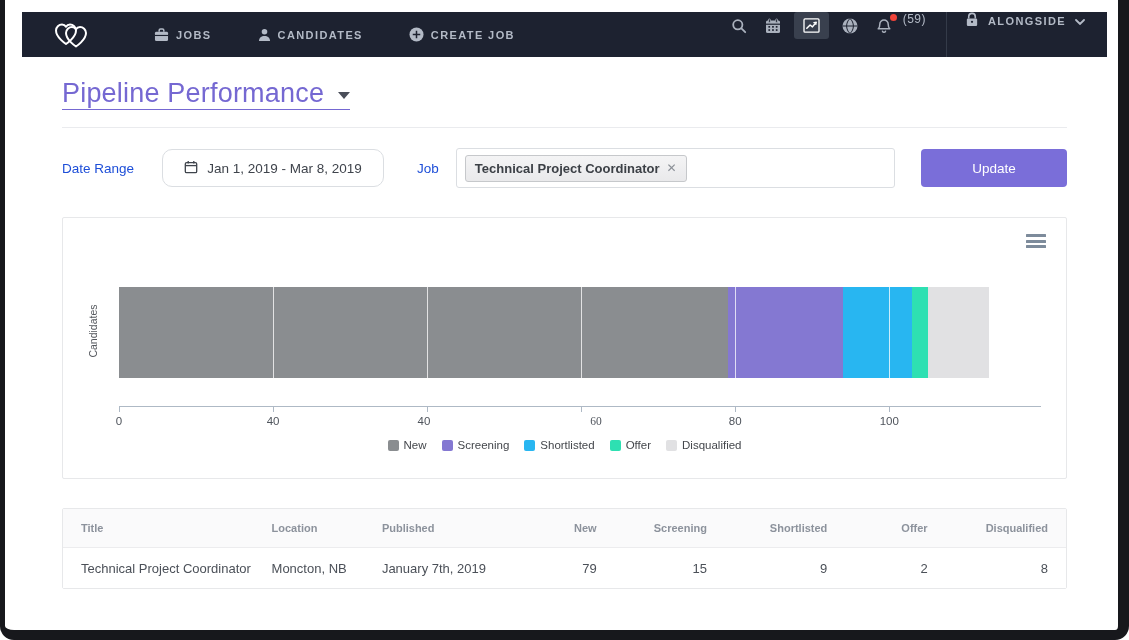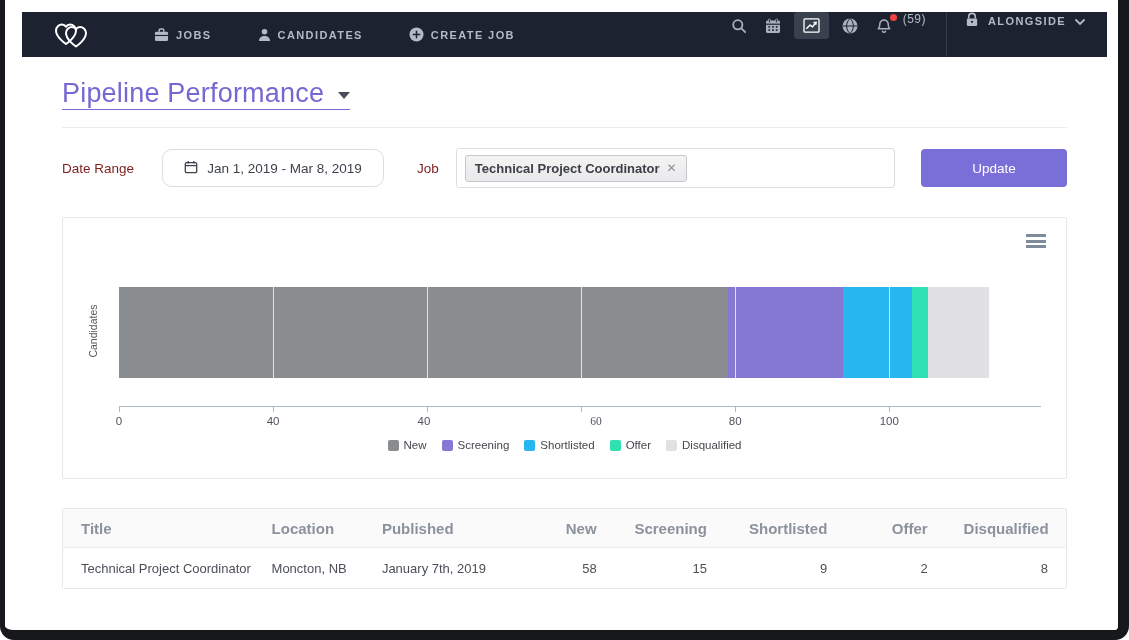--- a/index.html
+++ b/index.html
@@ -32,21 +32,21 @@
     border-bottom:1px solid #7568d2; cursor:pointer; }
   .page-title { color:#7568d2; font-size:27px; letter-spacing:.2px; }
   .title-caret { width:0; height:0; border-left:6px solid transparent; border-right:6px solid transparent;
     border-top:7px solid #4a4e59; margin-top:4px; }
   .btn-download { background:#fff; border:1px solid #d8dade; border-radius:3px; color:#696e76;
     font-size:13px; padding:8px 17px; cursor:pointer; margin-top:3px; font-family:inherit; }
   .hr { border-bottom:1px solid #eaebee; margin-top:17px; }
 
   
   .filters { margin-top:20px; display:flex; align-items:center; }
-  .filter-label { font-size:13.5px; color:#7f1d1d; white-space:nowrap; }
+  .filter-label { font-size:13.5px; color:#1d4ed8; white-space:nowrap; }
   .date-input { margin-left:28px; width:222px; height:38px; border:1px solid #dbdee2; border-radius:10px;
     display:flex; align-items:center; justify-content:center; gap:9px; color:#3f444c; font-size:13.5px;
     background:#fff; cursor:pointer; }
   .job-label { margin-left:33px; }
   .job-input { margin-left:17px; flex:1; height:40px; border:1px solid #dbdee2; border-radius:3px;
     background:#fff; display:flex; align-items:center; padding:0 8px; cursor:text; }
   .tag { display:inline-flex; align-items:center; gap:7px; background:linear-gradient(#f4f4f5,#e9e9eb);
     border:1px solid #c6c8cb; border-radius:3px; padding:5px 9px; font-size:13px; color:#3c4046; font-weight:bold; }
   .tag-x { color:#8a8f96; font-size:12px; cursor:pointer; font-weight:normal; }
   .btn-update { margin-left:26px; width:146px; height:38px; background:#7a6ed9; border:none; border-radius:4px;
@@ -69,21 +69,21 @@
     font-size:11.5px; color:#4f545c; }
   .legend { position:absolute; left:0; right:0; top:221px; display:flex; justify-content:center; gap:15px; }
   .legend-item { display:flex; align-items:center; gap:5px; font-size:11.5px; color:#44474c; }
   .swatch { width:11px; height:11px; border-radius:2px; }
 
   
   .data-table { margin-top:29px; border:1px solid #e7e8ea; border-radius:2px; }
   .trow { display:grid; grid-template-columns:19% 11% 15% 10% 11% 12% 10% 12%; align-items:center; }
   .thead { background:#fafafb; border-bottom:1px solid #ececee; height:39px; }
   .tbody-row { background:#fff; height:40px; cursor:pointer; }
-  .th { font-size:15px; font-weight:bold; color:#8c929c; }
+  .th { font-size:11px; font-weight:bold; color:#8c929c; }
   .td { font-size:13px; color:#4b5058; }
   .th, .td { padding:0 18px; white-space:nowrap; overflow:hidden; }
   .al { text-align:left; } .ar { text-align:right; }
 </style>
 </head>
 <body>
 
 <div class="frame">
 <div class="app">
 
@@ -293,21 +293,21 @@
             <div class="th ar">Screening</div>
             <div class="th ar">Shortlisted</div>
             <div class="th ar">Offer</div>
             <div class="th ar">Disqualified</div>
           </div>
       <div id="table-body">
             <div class="trow tbody-row">
               <div class="td al">Technical Project Coordinator</div>
               <div class="td al">Moncton, NB</div>
               <div class="td al">January 7th, 2019</div>
-              <div class="td ar">58</div>
+              <div class="td ar">79</div>
               <div class="td ar">15</div>
               <div class="td ar">9</div>
               <div class="td ar">2</div>
               <div class="td ar">8</div>
             </div>
           </div>
     </div>
   </div>
 
 </div>

